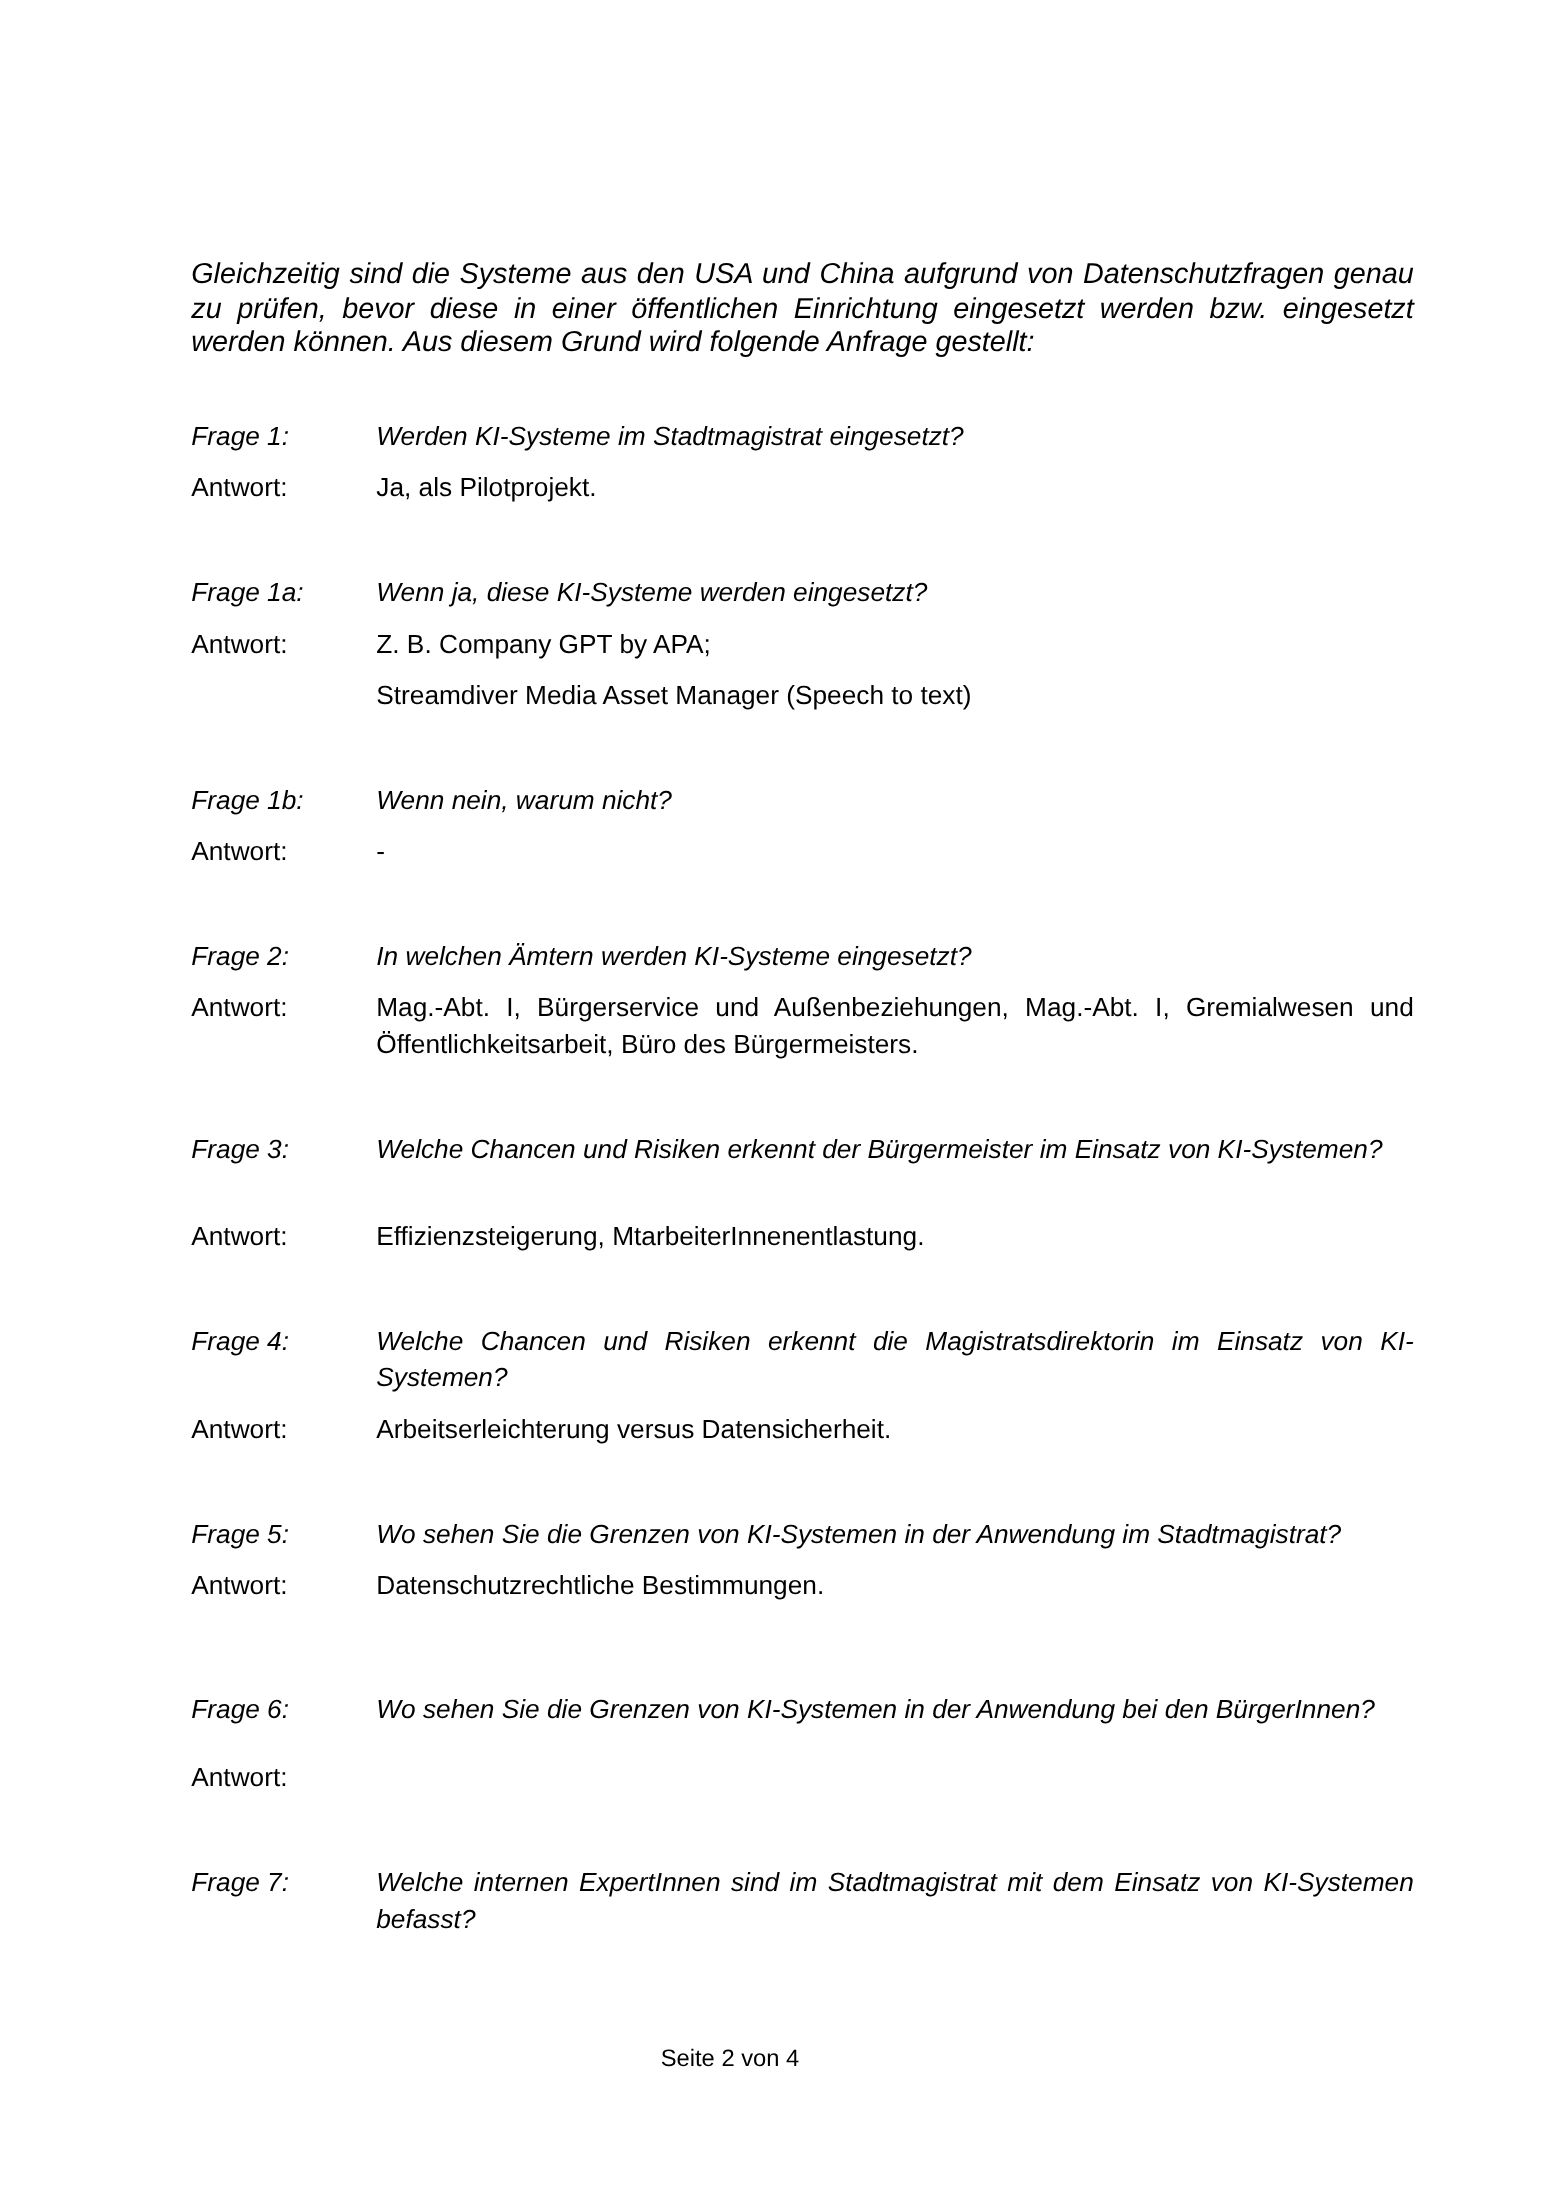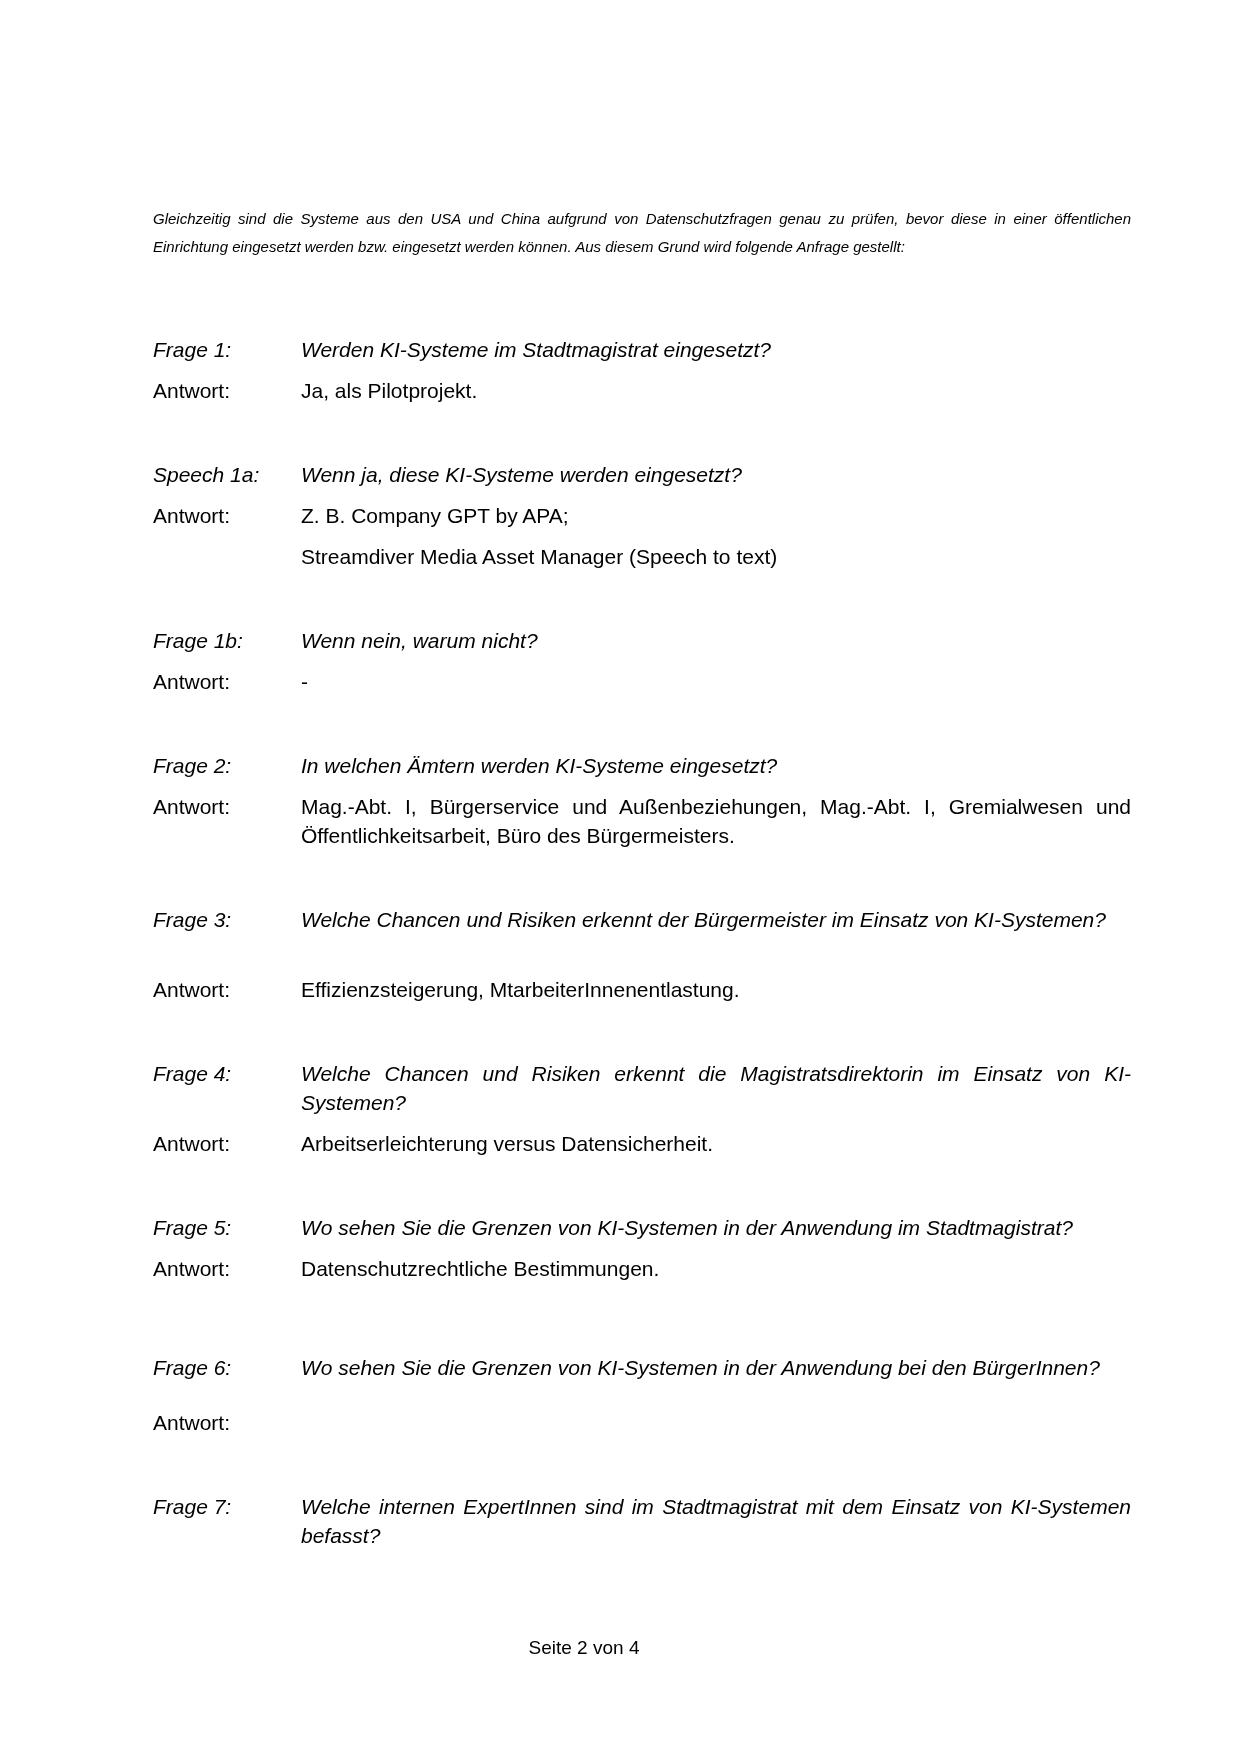--- a/index.html
+++ b/index.html
@@ -1,19 +1,19 @@
 <!DOCTYPE html>
 <html><head>
   <meta charset="utf-8">
   <style>
     html, body { margin: 0; padding: 0; background: #ffffff; }
     body { width: 1241px; height: 1755px; position: relative; overflow: hidden;
            font-family: "Liberation Sans", sans-serif; color: #000; }
     .intro { position: absolute; left: 153px; top: 205px; width: 978px;
-             font-style: italic; font-size: 15px; line-height: 27.5px; text-align: justify;
+             font-style: italic; font-size: 23px; line-height: 27.5px; text-align: justify;
              text-align-last: left; }
     .row { position: absolute; left: 153px; width: 978px; display: flex;
            font-size: 21px; line-height: 28.5px; }
     .label { width: 148px; flex: 0 0 148px; }
     .content { flex: 1; text-align: justify; text-align-last: left; }
     .q .label, .q .content { font-style: italic; }
     .a .label, .a .content { font-weight: normal; }
     .footer { position: absolute; left: 0; width: 1168px; top: 1637px; text-align: center;
               font-size: 19px; }
   </style>
@@ -25,21 +25,21 @@
 <div class="row q" style="top:336px;justify-content:space-between;">
   <span class="label">Frage 1:</span>
   <span class="content">Werden KI-Systeme im Stadtmagistrat eingesetzt?</span>
 </div>
 <div class="row a" style="top:377px;">
   <span class="label">Antwort:</span>
   <span class="content">Ja, als Pilotprojekt.</span>
 </div>
 
 <div class="row q" style="top:461px;">
-  <span class="label">Speech 1a:</span>
+  <span class="label">Frage 1a:</span>
   <span class="content">Wenn ja, diese KI-Systeme werden eingesetzt?</span>
 </div>
 <div class="row a" style="top:502px;">
   <span class="label">Antwort:</span>
   <span class="content">Z. B. Company GPT by APA;</span>
 </div>
 <div class="row a" style="top:543px;">
   <span class="label"></span>
   <span class="content">Streamdiver Media Asset Manager (Speech to text)</span>
 </div>

